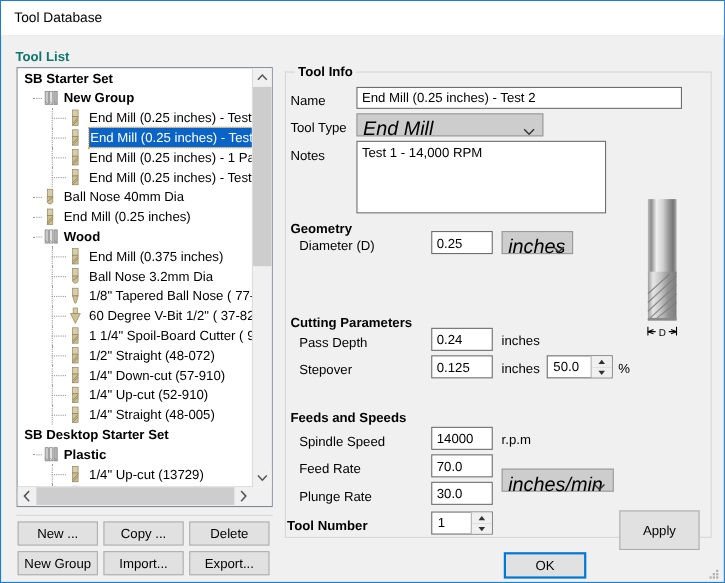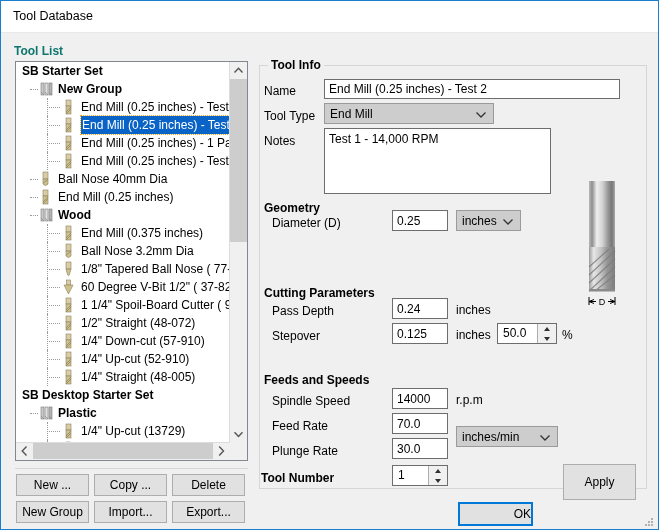--- a/index.html
+++ b/index.html
@@ -126,21 +126,21 @@
     background:#fff;border:1px solid #6d6d6d;
     font-family:"Liberation Sans","DejaVu Sans",sans-serif;
     font-size:12px;color:#000;
     padding:1px 4px;
     outline:none;
   }
   textarea.tbox{resize:none;padding:3px 4px;line-height:15px;}
   .combo{
     position:absolute;box-sizing:border-box;
     background:#cdcdcd;border:1px solid #9a9a9a;
-    font-size:12px;color:#000;
+    font-size:18px;color:#000;font-style:italic;
   }
   .combo .ctext{position:absolute;left:5px;top:3px;}
   .combo .carrow{position:absolute;right:6px;top:5px;}
 
   .spin{
     position:absolute;box-sizing:border-box;
     background:#fff;border:1px solid #6d6d6d;
   }
   .spin .sval{position:absolute;left:5px;top:2px;font-size:12px;}
   .spin .sbtns{
@@ -550,21 +550,21 @@
           <i class="tri up"></i>
         </span>
       <span class="half b">
           <i class="tri dn"></i>
         </span>
     </span>
   </div>
 
   <button class="btn" style="left:562px;top:463px;width:73px;height:36px;">Apply</button>
 
-  <button class="btn default" style="left:457px;top:501px;width:75px;height:24px;text-align:right;">OK</button>
+  <button class="btn default" style="left:457px;top:501px;width:75px;height:24px;">OK</button>
 
   <div id="grip">
     <svg width="10" height="10" viewBox="0 0 10 10">
       <g fill="#b0b0b0">
         <rect x="7" y="1" width="2" height="2"></rect>
         <rect x="4" y="4" width="2" height="2"></rect>
           <rect x="7" y="4" width="2" height="2"></rect>
         <rect x="1" y="7" width="2" height="2"></rect>
           <rect x="4" y="7" width="2" height="2"></rect>
           <rect x="7" y="7" width="2" height="2"></rect>

